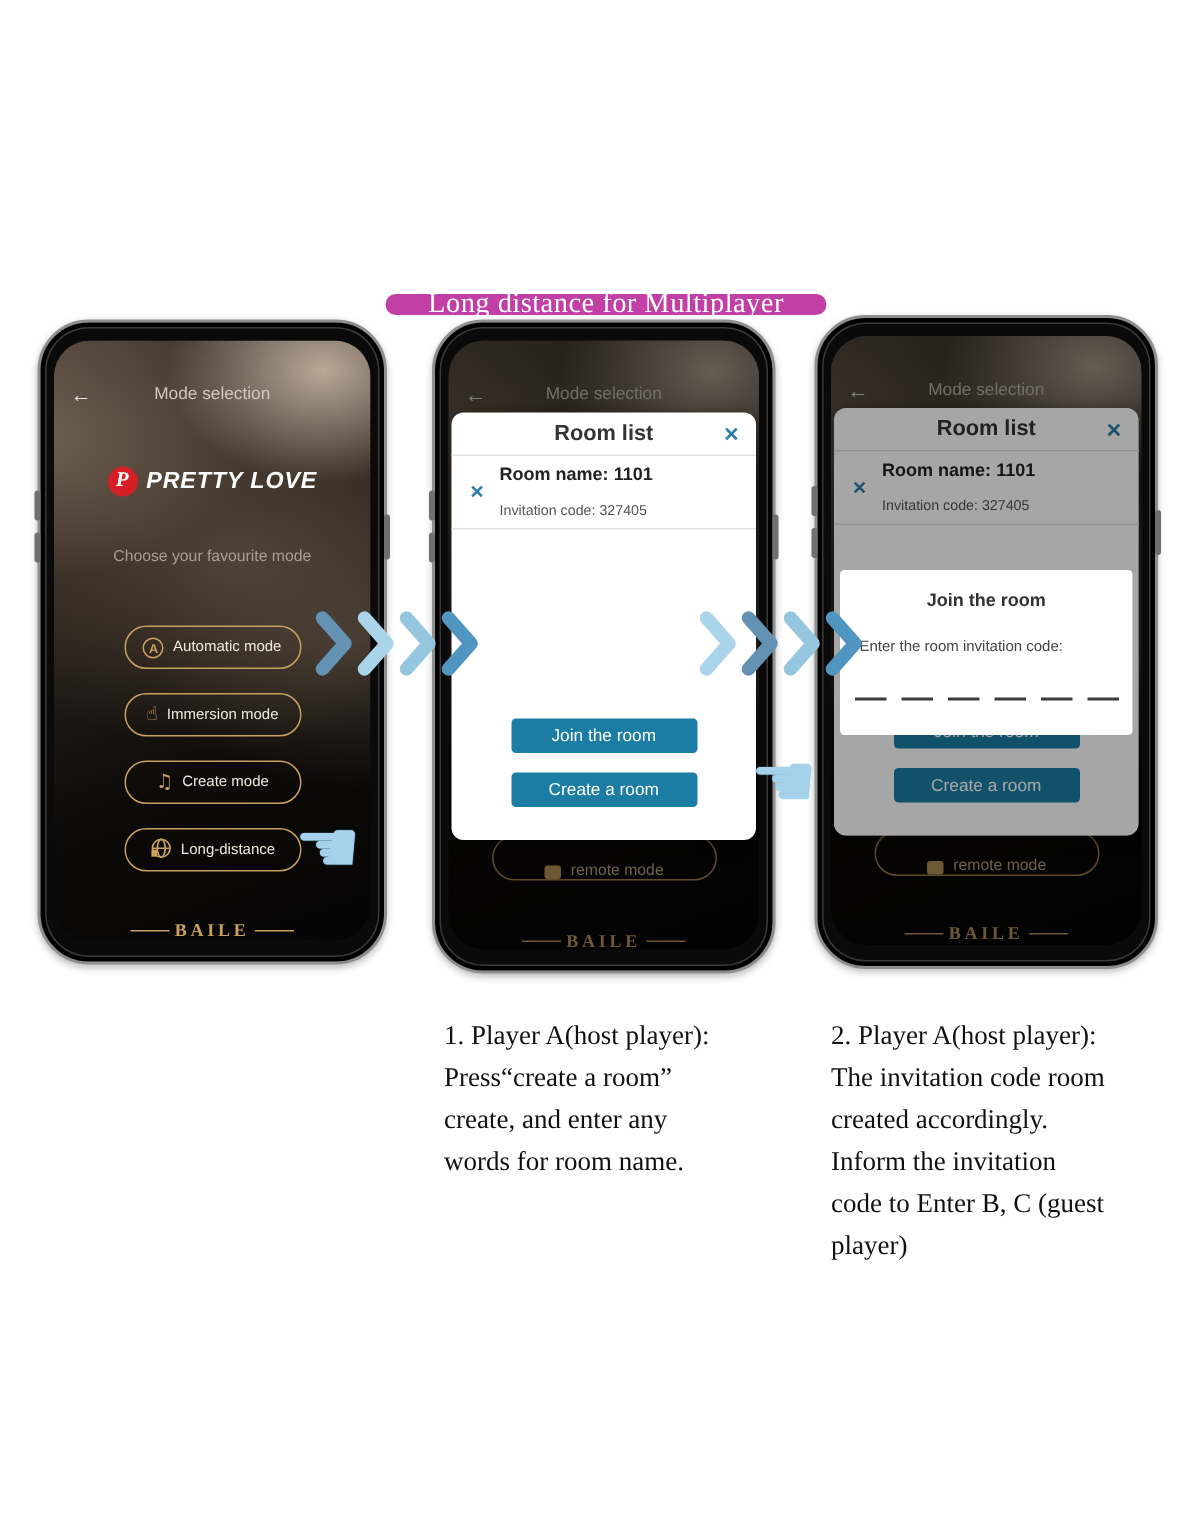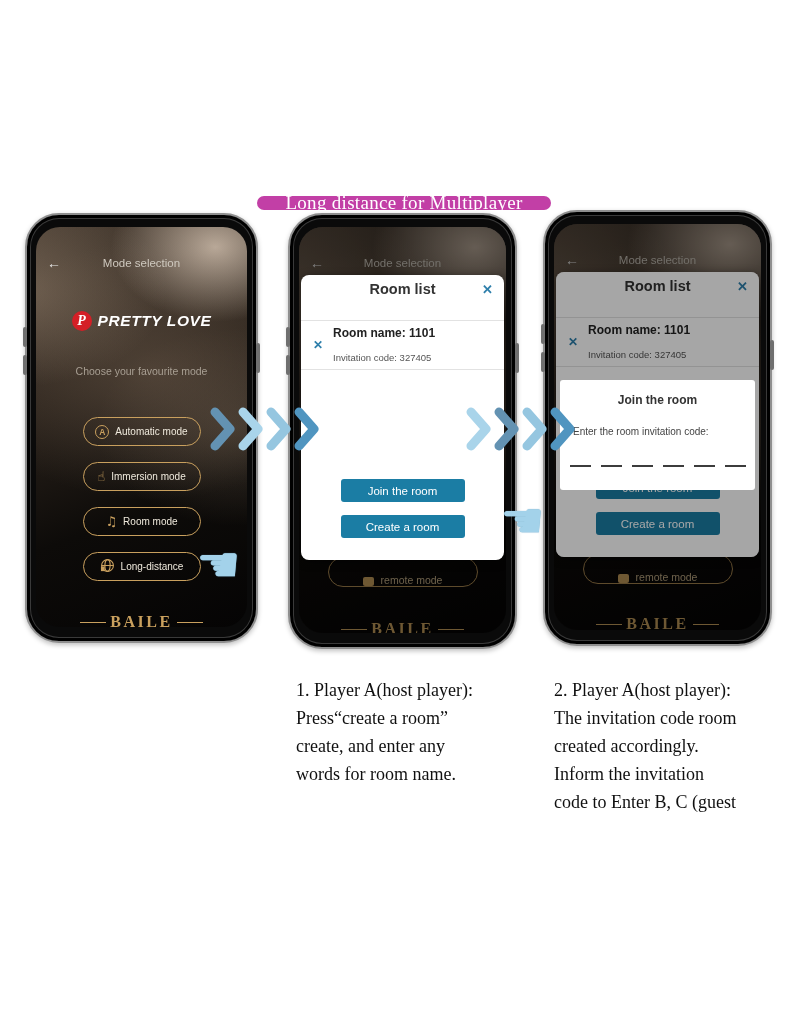--- a/index.html
+++ b/index.html
@@ -58,21 +58,21 @@
     display:flex; align-items:center; justify-content:center; gap:6px;
     color:#efe9dc; font-size:10px; cursor:pointer;
   }
   .icon-circle-a {
     width:14px; height:14px; border:1.2px solid #c9a05e; border-radius:50%;
     color:#c9a05e; font-size:8.5px; display:flex; align-items:center; justify-content:center; font-weight:bold;
   }
   .icon-glyph { color:#c9a05e; font-family:"DejaVu Sans", sans-serif; font-size:13px; line-height:1; }
   .footer-brand {
     position:absolute; left:0; right:0; display:flex; align-items:center; justify-content:center; gap:4px;
-    color:#c9a05e; font-family:"Liberation Serif", serif; font-size:16px; font-weight:bold; letter-spacing:2.5px;
+    color:#c9a05e; font-family:"Liberation Serif", serif; font-size:12px; font-weight:bold; letter-spacing:2.5px;
   }
   .fline { width:26px; height:1px; background:#c9a05e; }
   .p1-footer { top:386px; }
 
   
   .screen-dim { position:absolute; inset:0; background:rgba(0,0,0,0.45); z-index:2; }
 
   
   .remote-pill {
     position:absolute; top:330px; left:50%; transform:translateX(-50%);
@@ -81,21 +81,21 @@
     color:#c8b28a; font-size:10.5px; z-index:1;
   }
   .remote-icon { width:11px; height:9px; background:#c9a05e; border-radius:2px; }
 
   
   .dialog {
     position:absolute; left:2px; right:2px; top:48px; height:285px;
     background:#ffffff; border-radius:8px; z-index:4;
     box-shadow:0 2px 10px rgba(0,0,0,0.45);
   }
-  .dialog-header { position:relative; height:46px; border-bottom:1px solid #e2e2e2; }
+  .dialog-header { position:relative; height:29px; border-bottom:1px solid #e2e2e2; }
   .dialog-title { position:absolute; left:0; right:0; text-align:center; line-height:29px; font-size:14.5px; color:#333; font-weight:bold; }
   .dialog-close { position:absolute; right:11px; top:0; line-height:29px; color:#2e7fab; font-size:13px; font-weight:bold; cursor:pointer; }
   .room-row { display:flex; align-items:center; gap:10px; padding:5px 10px 6px 12px; border-bottom:1px solid #e2e2e2; }
   .room-x { color:#2e7fab; font-size:12px; font-weight:bold; }
   .room-name-line { font-size:12px; color:#222; font-weight:bold; }
   .room-code-line { font-size:9.5px; color:#555; margin-top:12px; }
   .teal-btn {
     position:absolute; left:50%; transform:translateX(-50%);
     width:124px; height:23px; background:#1b7da4; color:#fff; border-radius:3px;
     display:flex; align-items:center; justify-content:center; font-size:11.5px; cursor:pointer;
@@ -156,21 +156,21 @@
         <div class="mode-pill">
           <span class="icon-circle-a">A</span>
           <span>Automatic mode</span>
         </div>
         <div class="mode-pill">
           <span class="icon-glyph">☝</span>
           <span>Immersion mode</span>
         </div>
         <div class="mode-pill">
           <span class="icon-glyph">♫</span>
-          <span>Room mode</span>
+          <span>Create mode</span>
         </div>
         <div class="mode-pill">
           <span>
             <svg width="15" height="15" viewBox="0 0 16 16">
                 <g fill="none" stroke="#c9a05e" stroke-width="1.2">
                   <circle cx="8" cy="8" r="6.3"></circle>
                   <ellipse cx="8" cy="8" rx="2.8" ry="6.3"></ellipse>
                   <line x1="1.7" y1="8" x2="14.3" y2="8"></line>
                 </g>
                 <rect x="1" y="9" width="4" height="5" fill="#c9a05e"></rect>
@@ -311,15 +311,16 @@
     <div>Press“create a room”</div>
     <div>create, and enter any</div>
     <div>words for room name.</div>
   </div>
   <div class="step step-2">
     <div>2. Player A(host player):</div>
     <div>The invitation code room</div>
     <div>created accordingly.</div>
     <div>Inform the invitation</div>
     <div>code to Enter B, C (guest</div>
+    <div>player)</div>
   </div>
 
 </div>
 
 </body></html>

